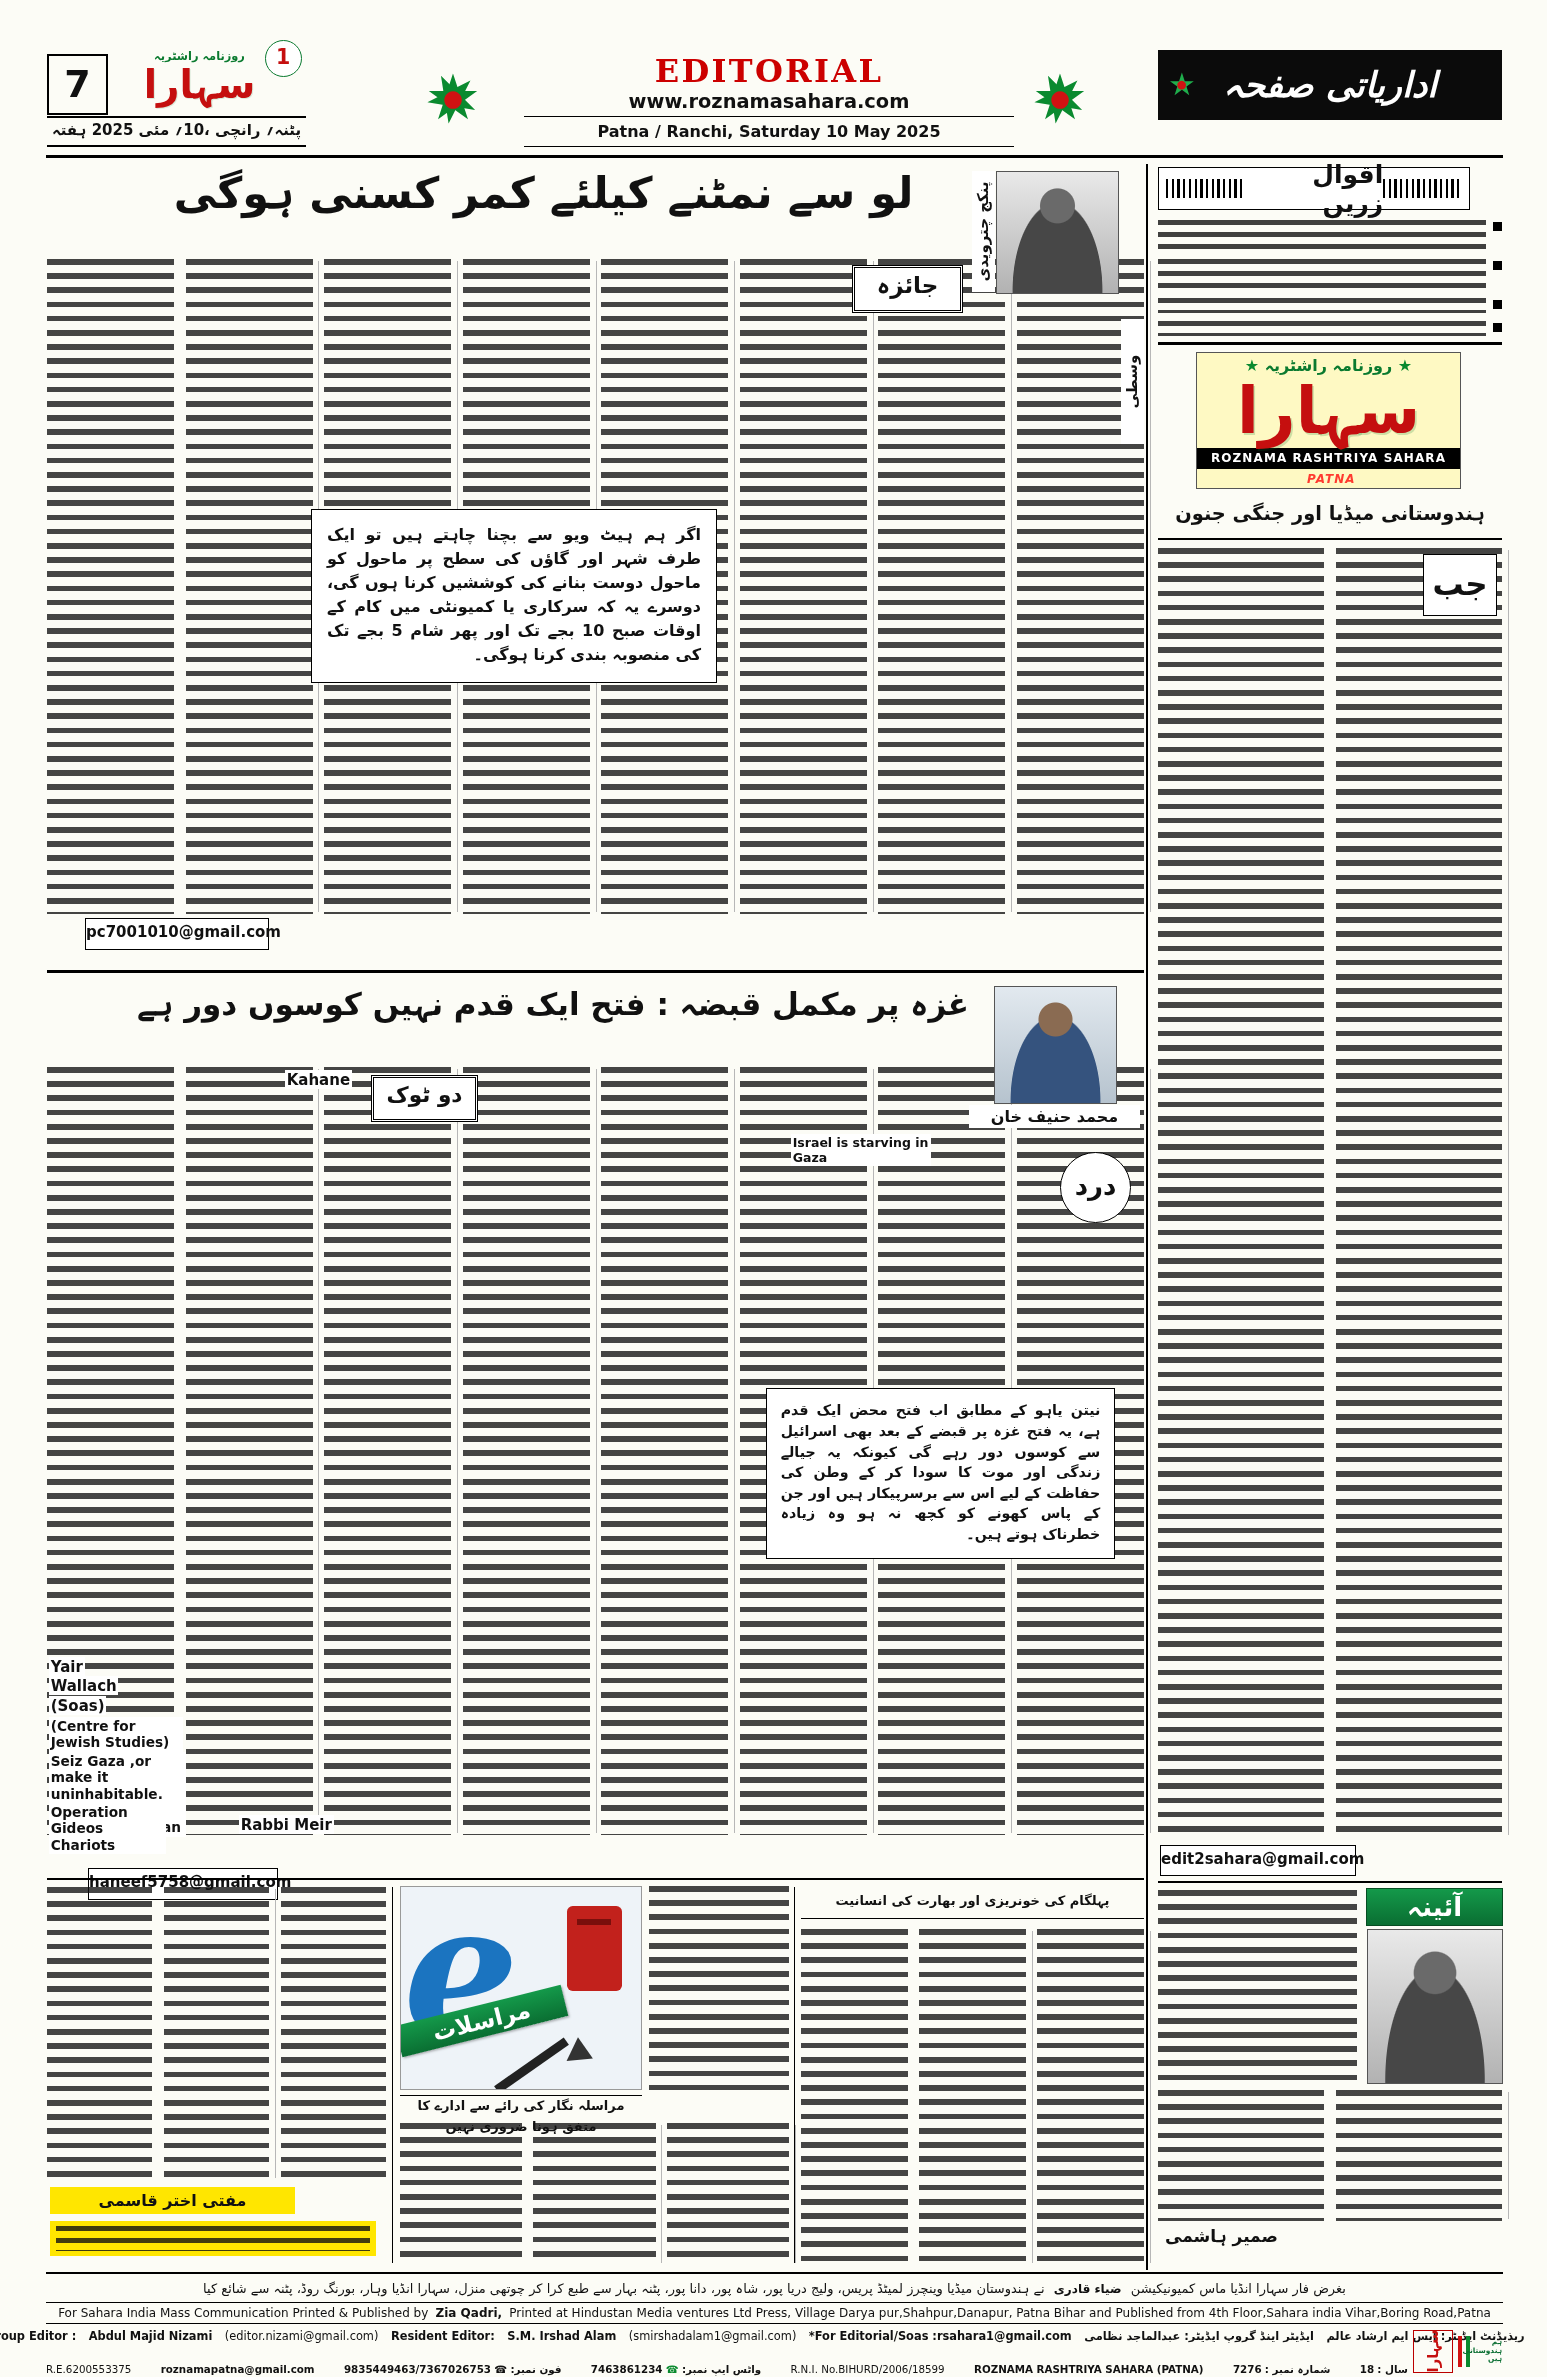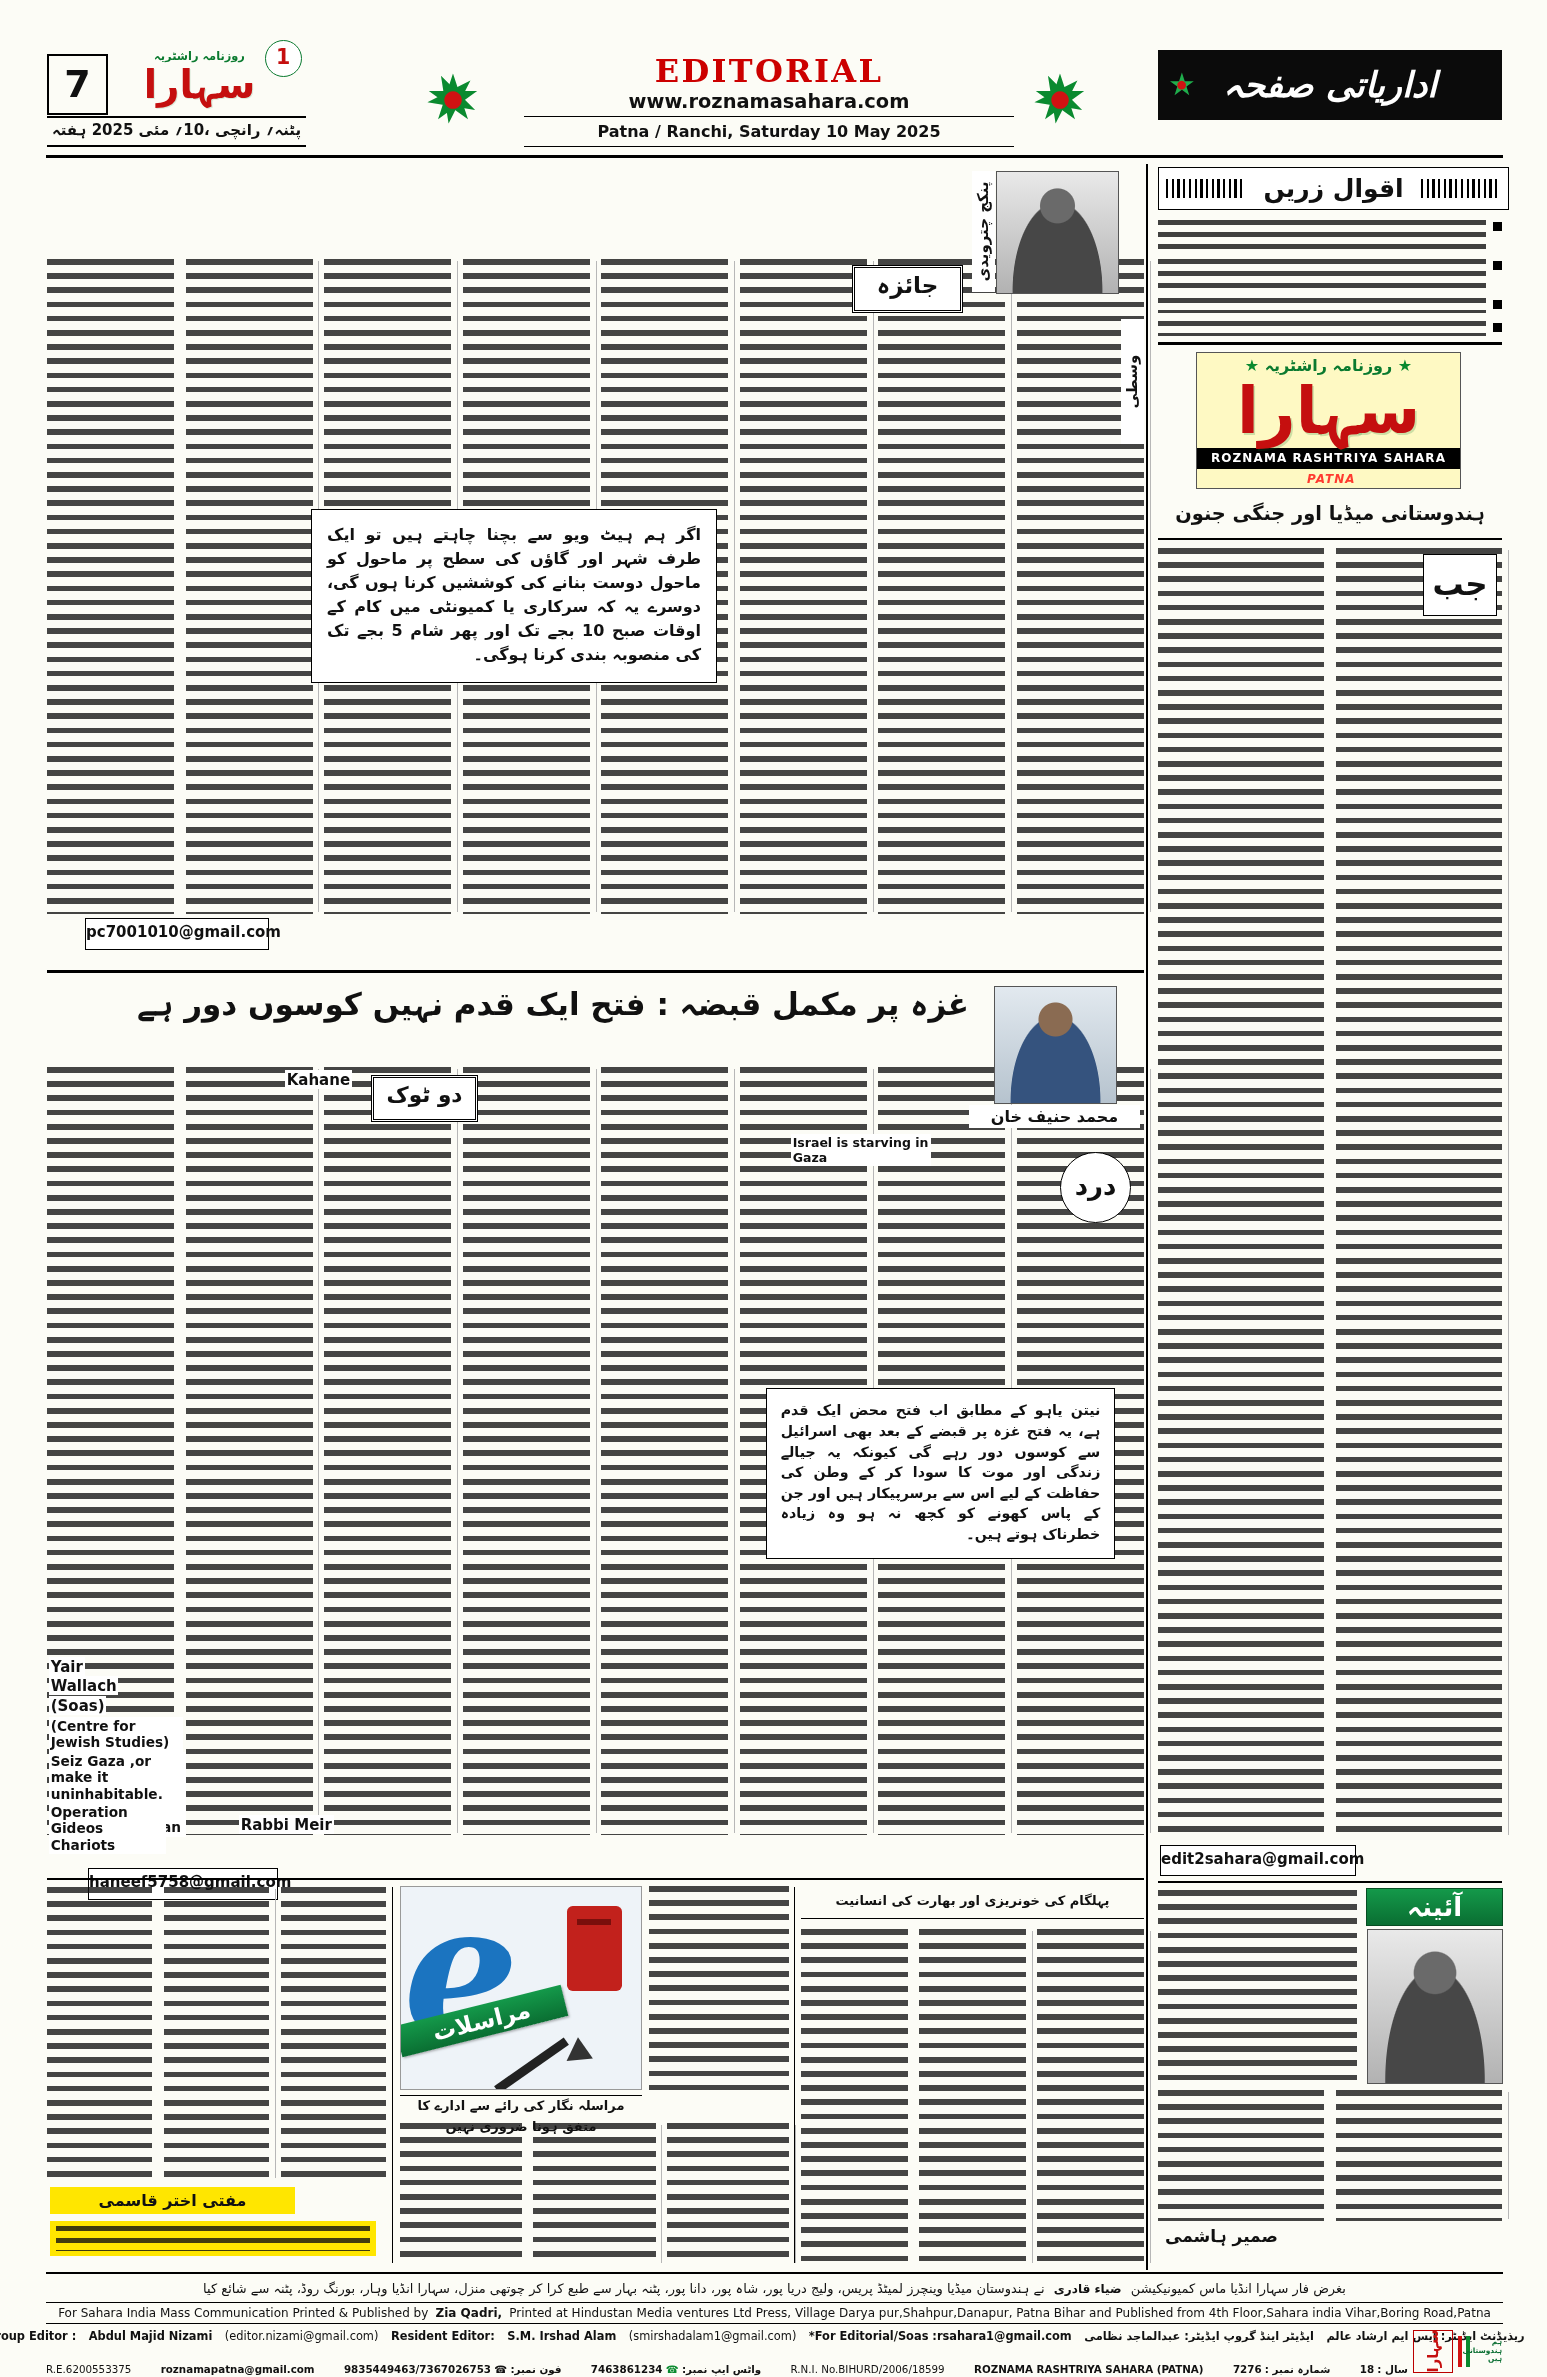--- a/index.html
+++ b/index.html
@@ -75,21 +75,21 @@
     <span>اداریاتی صفحہ</span>
     <span class="flower" style="left:6.8px;top:17px;width:34px;height:34px;">
       <i style="font-size:31px;line-height:34px;color:#1fae4c;">★</i>
       <i style="font-size:11.4px;line-height:34px;color:#d01212;">●</i>
     </span>
   </div>
 
   <div class="rule" style="left:46px;top:155px;width:1457px;height:2.8px;"></div>
   <div class="vrule" style="left:1146px;top:164px;width:1.7px;height:2106px;"></div>
 
-  <div class="abs" style="left:1158px;top:167px;width:351px;height:43px;border:1.7px solid #000;display:flex;align-items:center;justify-content:space-between;padding:0 6.8px;box-sizing:border-box;background:#fff;">
+  <div class="abs" style="left:1158px;top:167px;width:312px;height:43px;border:1.7px solid #000;display:flex;align-items:center;justify-content:space-between;padding:0 6.8px;box-sizing:border-box;background:#fff;">
     <div style="width:80px;height:19.4px;background:repeating-linear-gradient(90deg,#000 0 2.3px,transparent 2.3px 5.7px);"></div>
     <div class="rtl b" style="font-size:25px;">اقوال زریں</div>
     <div style="width:80px;height:19.4px;background:repeating-linear-gradient(90deg,#000 0 2.3px,transparent 2.3px 5.7px);"></div>
   </div>
 
   <div class="abs rtl" style="left:1158px;top:220px;width:344px;">
     <div style="display:flex;margin-bottom:8px;">
       <span style="width:9px;height:9px;background:#000;margin-left:6.8px;margin-top:2.3px;"></span>
       <span class="gsm" style="flex:1;height:31px;display:block;"></span>
       </div>
@@ -140,20 +140,21 @@
       <i class="gcol"></i>
     </div>
   <div class="abs rtl b c" style="left:1366px;top:1888px;width:135px;height:36px;background:linear-gradient(180deg,#14994a,#0a6e32);color:#fff;font-size:26px;line-height:36px;border:0.6px solid #064d22;">آئینہ</div>
   <div class="photo bw" style="left:1367px;top:1929px;width:134px;height:153px;"></div>
   <div class="cols" style="left:1158px;top:2090px;width:344px;height:131px;">
       <i class="gcol"></i>
       <i class="gcol"></i>
     </div>
   <div class="abs rtl b" style="left:1165px;top:2226px;width:182px;font-size:17px;text-align:left;">صمیر ہاشمی</div>
 
+  <div class="abs rtl b c nw" style="left:125px;top:168px;width:837px;font-size:43px;">لو سے نمٹنے کیلئے کمر کسنی ہوگی</div>
 
   <div class="cols" style="left:47px;top:259px;width:1097px;height:655px;">
       <i class="gcol"></i>
       <i class="gcol"></i>
       <i class="gcol"></i>
       <i class="gcol"></i>
       <i class="gcol"></i>
       <i class="gcol"></i>
       <i class="gcol"></i>
       <i class="gcol"></i>

